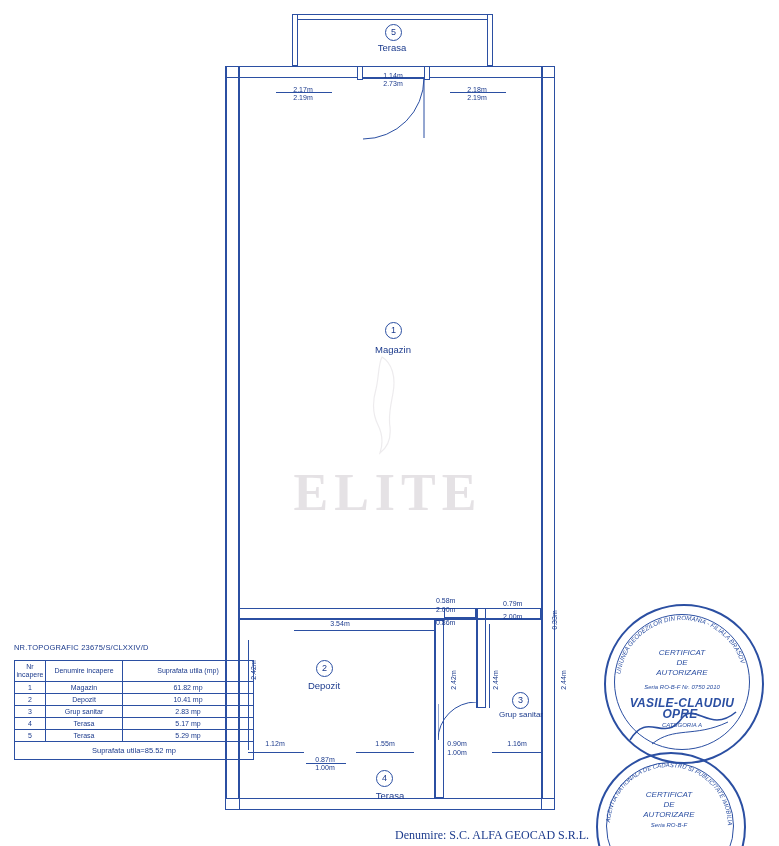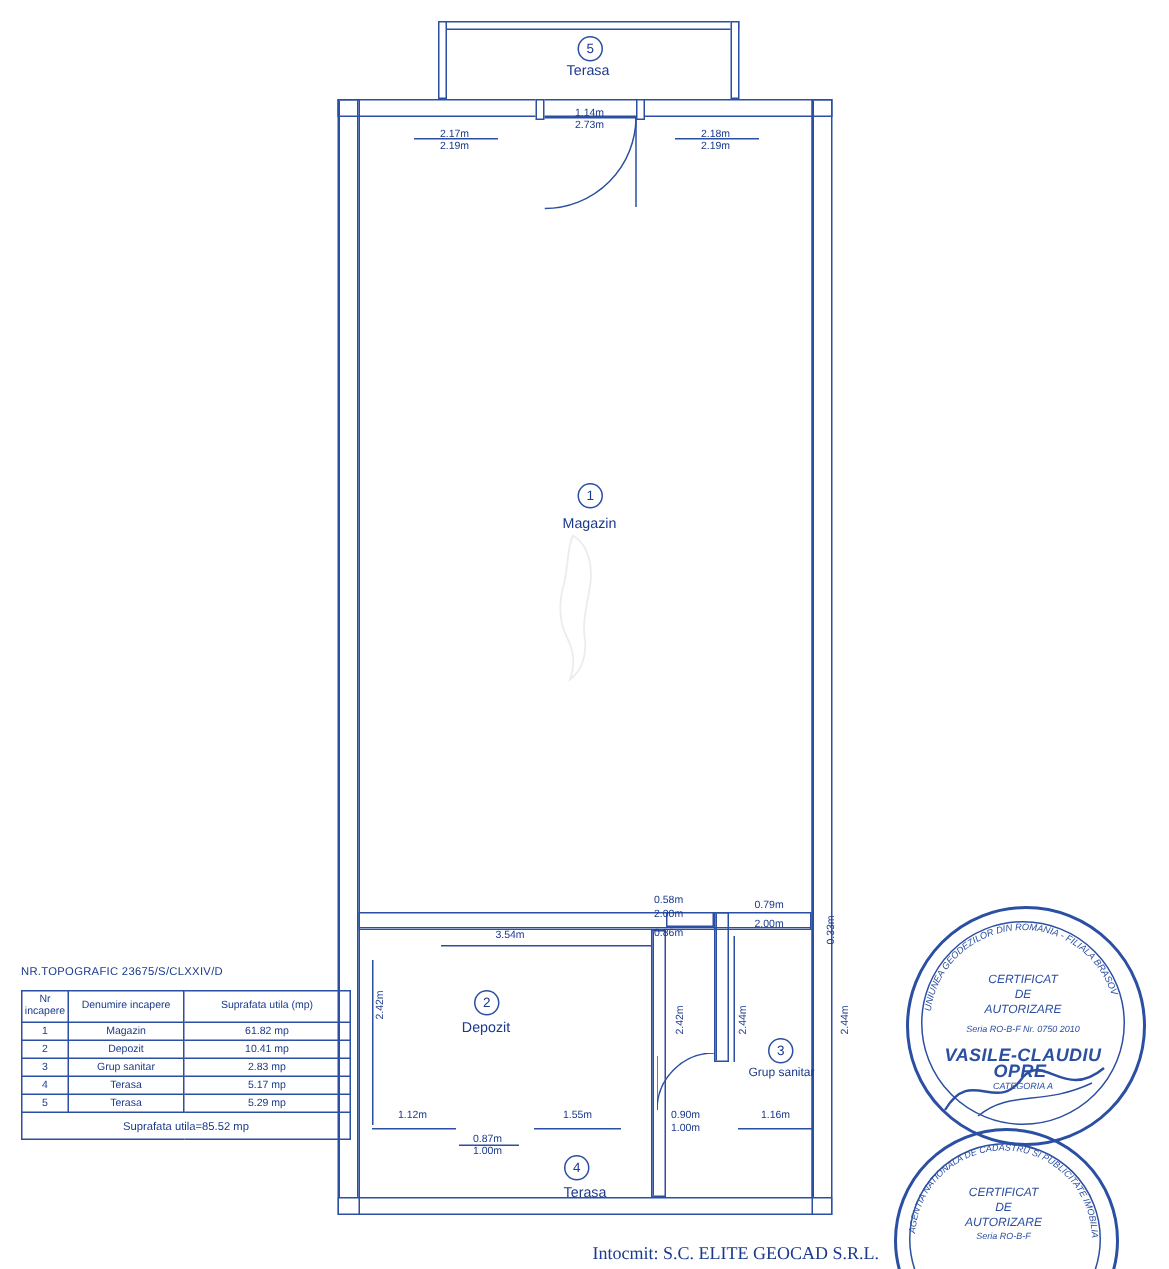--- a/index.html
+++ b/index.html
@@ -25,21 +25,21 @@
   .dim{position:absolute;font-size:7px;color:#1b3a8c;white-space:nowrap;text-align:center;}
   .dim.v{transform:rotate(-90deg);transform-origin:left top;}
   .roomname{position:absolute;font-size:9.5px;color:#1b3a8c;text-align:center;white-space:nowrap;}
   .circnum{
     position:absolute;width:15px;height:15px;border:1px solid #2b4fa2;border-radius:50%;
     font-size:9px;line-height:14px;text-align:center;color:#1b3a8c;background:#fff;
   }
   
   #tbl{position:absolute;left:14px;top:643px;width:200px;font-size:7px;color:#1b3a8c;}
   #tbl .topo{font-size:7.5px;margin-bottom:8px;letter-spacing:.2px;}
-  #tbl table{border-collapse:collapse;width:220px;}
+  #tbl table{border-collapse:collapse;width:240px;}
   #tbl td,#tbl th{border:1px solid #2b4fa2;text-align:center;padding:2px 1px;font-weight:normal;font-size:7px;}
   #tbl th{font-size:7px;line-height:1.15;}
   #tbl td.first{width:28px;}
   #tbl td.mid{width:74px;}
   #tbl .total{text-align:center;padding:4px 2px;font-size:7.5px;}
   
   .stamp{position:absolute;color:#2b4fa2;font-style:italic;}
   .stamp .ring{position:absolute;border:2px solid #2b4fa2;border-radius:50%;}
   .stamp .ring2{position:absolute;border:1px solid #2b4fa2;border-radius:50%;}
   .stamp .txt{position:absolute;text-align:center;font-size:8px;line-height:1.2;color:#2b4fa2;}
@@ -51,20 +51,21 @@
     color:rgba(170,160,170,0.30);text-align:center;font-weight:bold;
   }
   .wmfig{position:absolute;left:360px;top:355px;width:46px;height:100px;opacity:.25;}
   .sig{position:absolute;color:#2b4fa2;}
 </style>
 </head>
 <body>
 
 <div id="sheet">
 
+  <div id="watermark">ELITE</div>
   <svg class="wmfig" viewBox="0 0 46 100">
     <path d="M22 2 C32 8 36 22 33 38 C31 50 28 60 30 72 C31 82 28 92 20 98 C24 86 22 78 18 70 C13 60 12 48 16 34 C19 22 18 10 22 2 Z" fill="none" stroke="#b9b2bb" stroke-width="1.2"></path>
   </svg>
 
   <div class="wall" style="left:292px;top:14px;width:201px;height:6px;"></div>
   <div class="wall" style="left:292px;top:14px;width:6px;height:52px;"></div>
   <div class="wall" style="left:487px;top:14px;width:6px;height:52px;"></div>
   <div class="circnum" style="left:385px;top:24px;">5</div>
   <div class="roomname" style="left:360px;top:42px;width:64px;">Terasa</div>
 
@@ -226,15 +227,15 @@
     <svg style="position:absolute;left:0;top:0;width:146px;height:146px;">
       <defs>
           <path id="arcTop2" d="M 14 74 A 59 59 0 0 1 132 74"></path>
         </defs>
       <text font-size="6" fill="#2b4fa2" font-family="Liberation Sans, sans-serif">
         <textPath href="#arcTop2" startOffset="2%">AGENTIA NATIONALA DE CADASTRU SI PUBLICITATE IMOBILIARA</textPath>
       </text>
     </svg>
   </div>
 
-  <div id="footer">Intocmit: S.C. ELITE GEOCAD S.R.L.</div>
+  <div id="footer">Denumire: S.C. ALFA GEOCAD S.R.L.</div>
 
 </div>
 
 </body></html>

